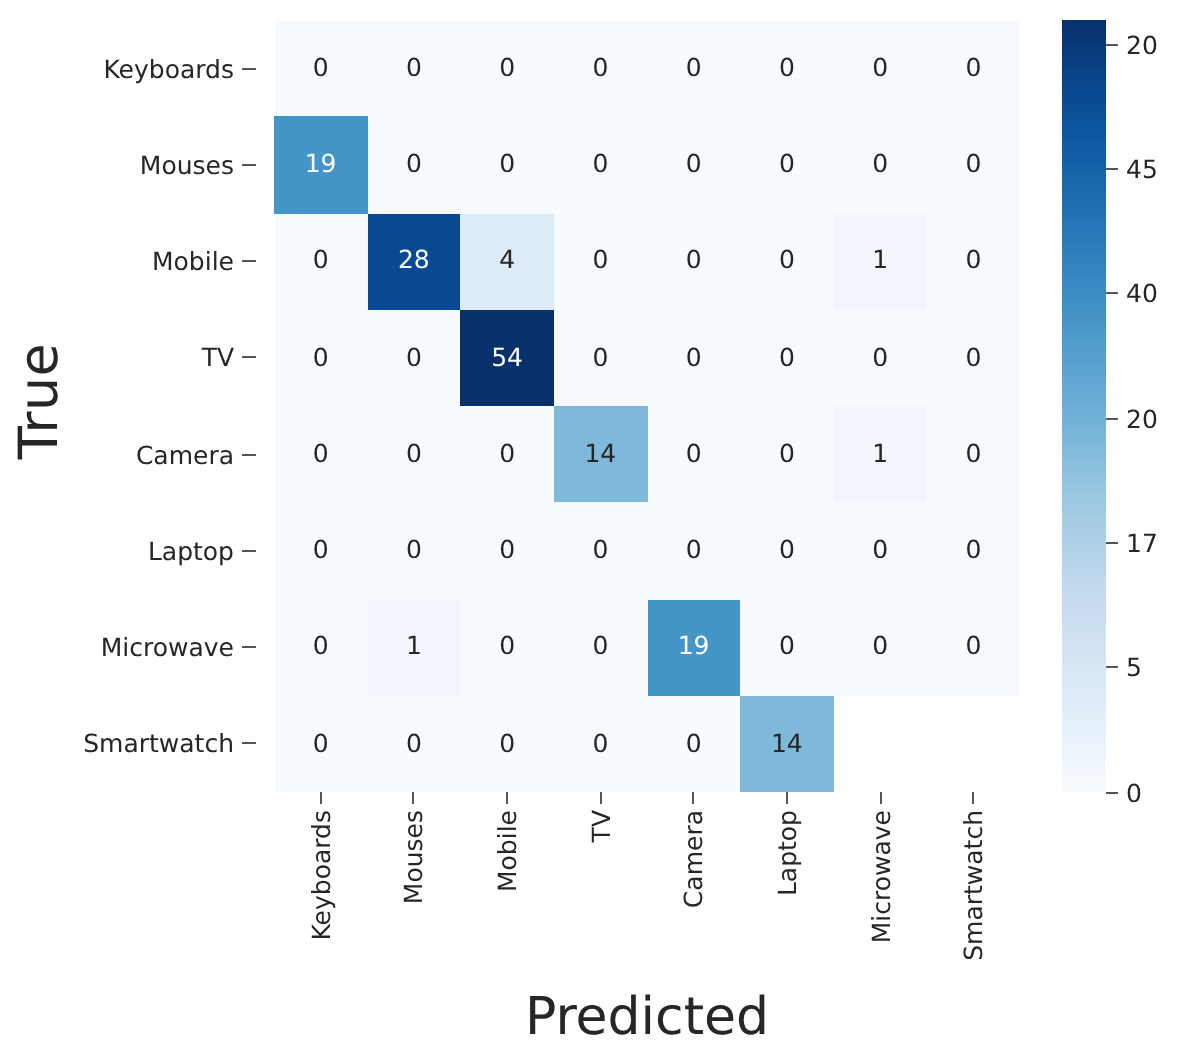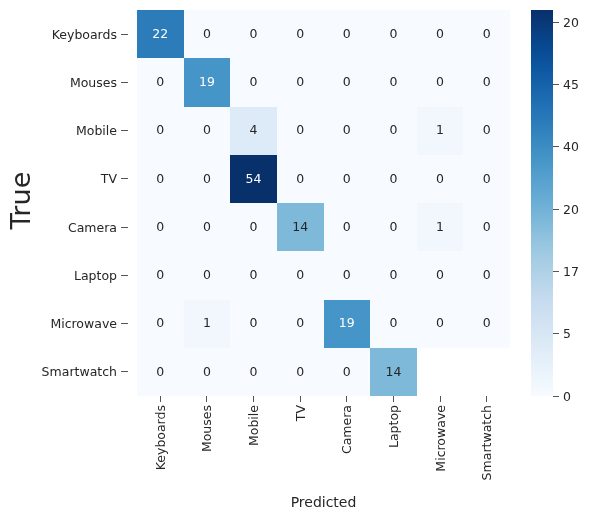--- a/index.html
+++ b/index.html
@@ -39,21 +39,21 @@
     letter-spacing: 0.2px;
   }
 
   
   #xlabel {
     position: absolute;
     left: 137px;
     top: 494px;
     width: 373px;
     text-align: center;
-    font-size: 14px;
+    font-size: 26px;
     color: #262626;
   }
 
   
   #heatmap {
     position: absolute;
     left: 137px;
     top: 10px;
     width: 373px;
     height: 386px;
@@ -208,38 +208,38 @@
         <span>Microwave</span>
         <span class="dash"></span>
       </div>
       <div class="ytick">
         <span>Smartwatch</span>
         <span class="dash"></span>
       </div>
     </div>
 
   <div id="heatmap">
-      <div class="cell" style="background: rgb(44, 124, 186); color: rgb(255, 255, 255);">22</div>
       <div class="cell" style="background: rgb(247, 251, 255); color: rgb(38, 38, 38);">0</div>
       <div class="cell" style="background: rgb(247, 251, 255); color: rgb(38, 38, 38);">0</div>
       <div class="cell" style="background: rgb(247, 251, 255); color: rgb(38, 38, 38);">0</div>
       <div class="cell" style="background: rgb(247, 251, 255); color: rgb(38, 38, 38);">0</div>
       <div class="cell" style="background: rgb(247, 251, 255); color: rgb(38, 38, 38);">0</div>
       <div class="cell" style="background: rgb(247, 251, 255); color: rgb(38, 38, 38);">0</div>
       <div class="cell" style="background: rgb(247, 251, 255); color: rgb(38, 38, 38);">0</div>
       <div class="cell" style="background: rgb(247, 251, 255); color: rgb(38, 38, 38);">0</div>
       <div class="cell" style="background: rgb(70, 149, 200); color: rgb(255, 255, 255);">19</div>
       <div class="cell" style="background: rgb(247, 251, 255); color: rgb(38, 38, 38);">0</div>
       <div class="cell" style="background: rgb(247, 251, 255); color: rgb(38, 38, 38);">0</div>
       <div class="cell" style="background: rgb(247, 251, 255); color: rgb(38, 38, 38);">0</div>
       <div class="cell" style="background: rgb(247, 251, 255); color: rgb(38, 38, 38);">0</div>
       <div class="cell" style="background: rgb(247, 251, 255); color: rgb(38, 38, 38);">0</div>
       <div class="cell" style="background: rgb(247, 251, 255); color: rgb(38, 38, 38);">0</div>
       <div class="cell" style="background: rgb(247, 251, 255); color: rgb(38, 38, 38);">0</div>
       <div class="cell" style="background: rgb(247, 251, 255); color: rgb(38, 38, 38);">0</div>
+      <div class="cell" style="background: rgb(8, 74, 145); color: rgb(255, 255, 255);">28</div>
       <div class="cell" style="background: rgb(221, 234, 247); color: rgb(38, 38, 38);">4</div>
       <div class="cell" style="background: rgb(247, 251, 255); color: rgb(38, 38, 38);">0</div>
       <div class="cell" style="background: rgb(247, 251, 255); color: rgb(38, 38, 38);">0</div>
       <div class="cell" style="background: rgb(247, 251, 255); color: rgb(38, 38, 38);">0</div>
       <div class="cell" style="background: rgb(241, 247, 253); color: rgb(38, 38, 38);">1</div>
       <div class="cell" style="background: rgb(247, 251, 255); color: rgb(38, 38, 38);">0</div>
       <div class="cell" style="background: rgb(247, 251, 255); color: rgb(38, 38, 38);">0</div>
       <div class="cell" style="background: rgb(247, 251, 255); color: rgb(38, 38, 38);">0</div>
       <div class="cell" style="background: rgb(8, 48, 107); color: rgb(255, 255, 255);">54</div>
       <div class="cell" style="background: rgb(247, 251, 255); color: rgb(38, 38, 38);">0</div>

